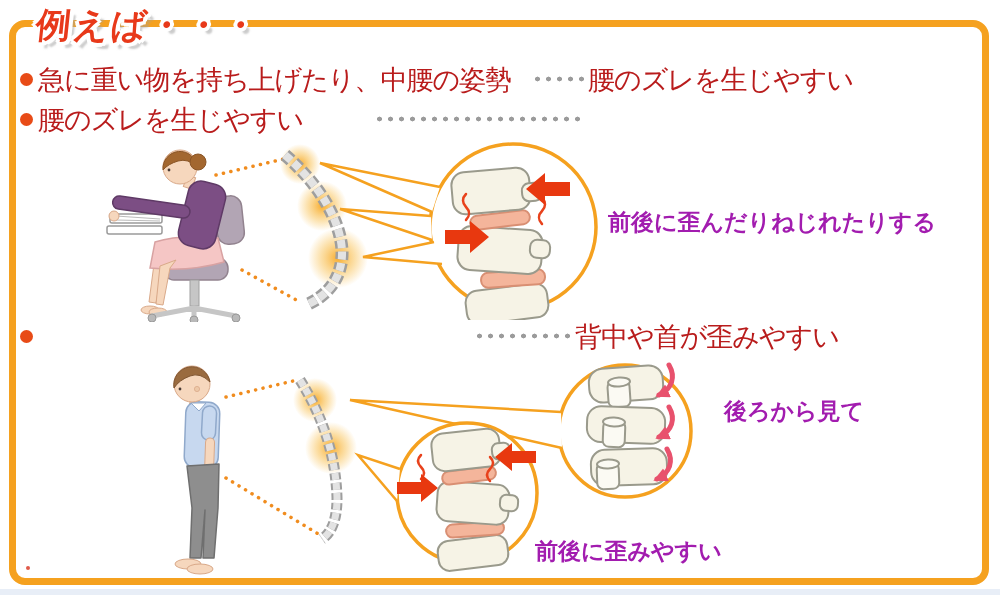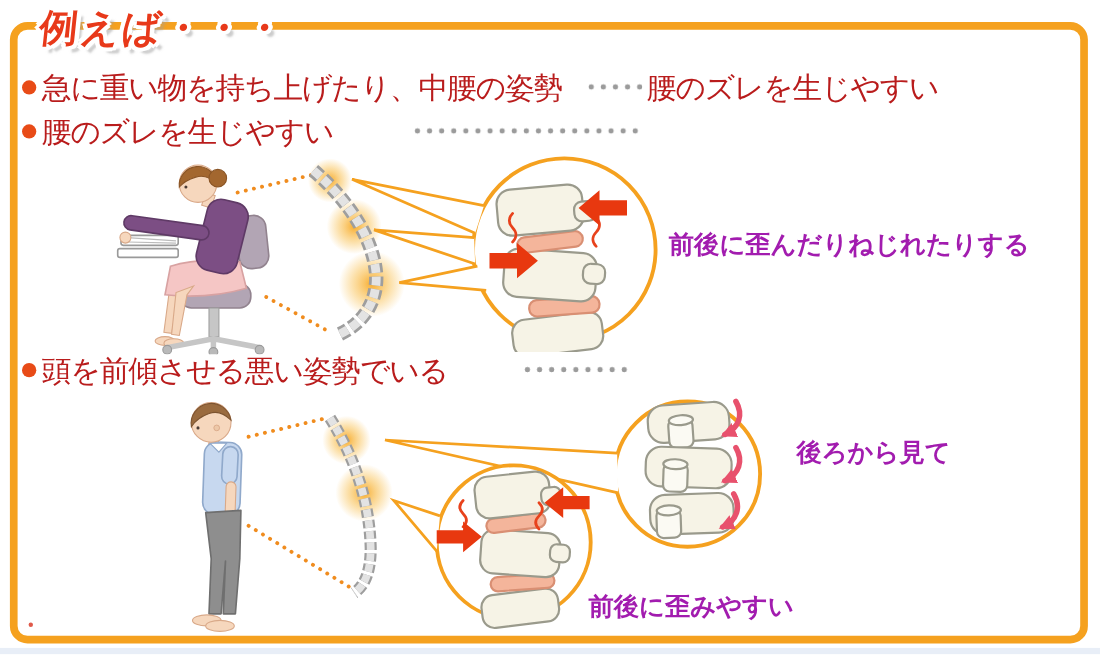--- a/index.html
+++ b/index.html
@@ -216,22 +216,22 @@
   <span class="bullet" style="left:20px;top:73px"></span>
   <div class="row-label" style="left:38px;top:62px">急に重い物を持ち上げたり、中腰の姿勢</div>
   <div class="leader" style="left:532px;top:76px;width:52px"></div>
   <div class="row-result" style="left:588px;top:62px">腰のズレを生じやすい</div>
 
   <span class="bullet" style="left:20px;top:113px"></span>
   <div class="row-label" style="left:38px;top:102px">腰のズレを生じやすい</div>
   <div class="leader" style="left:374px;top:116px;width:208px"></div>
 
   <span class="bullet" style="left:20px;top:330px"></span>
-  <div class="row-label" style="left:38px;top:319px">頭を前傾させる悪い姿勢でいる</div>
   <div class="leader" style="left:474px;top:333px;width:98px"></div>
+  <div class="row-result" style="left:575px;top:319px">背中や首が歪みやすい</div>
 
   <div class="annot" style="left:608px;top:207px">前後に歪んだりねじれたりする</div>
   <div class="annot" style="left:724px;top:396px">後ろから見て</div>
   <div class="annot" style="left:535px;top:536px">前後に歪みやすい</div>
 
   <div class="stray-dot"></div>
   <div class="bottom-strip"></div>
 </div>
 
 </body></html>

